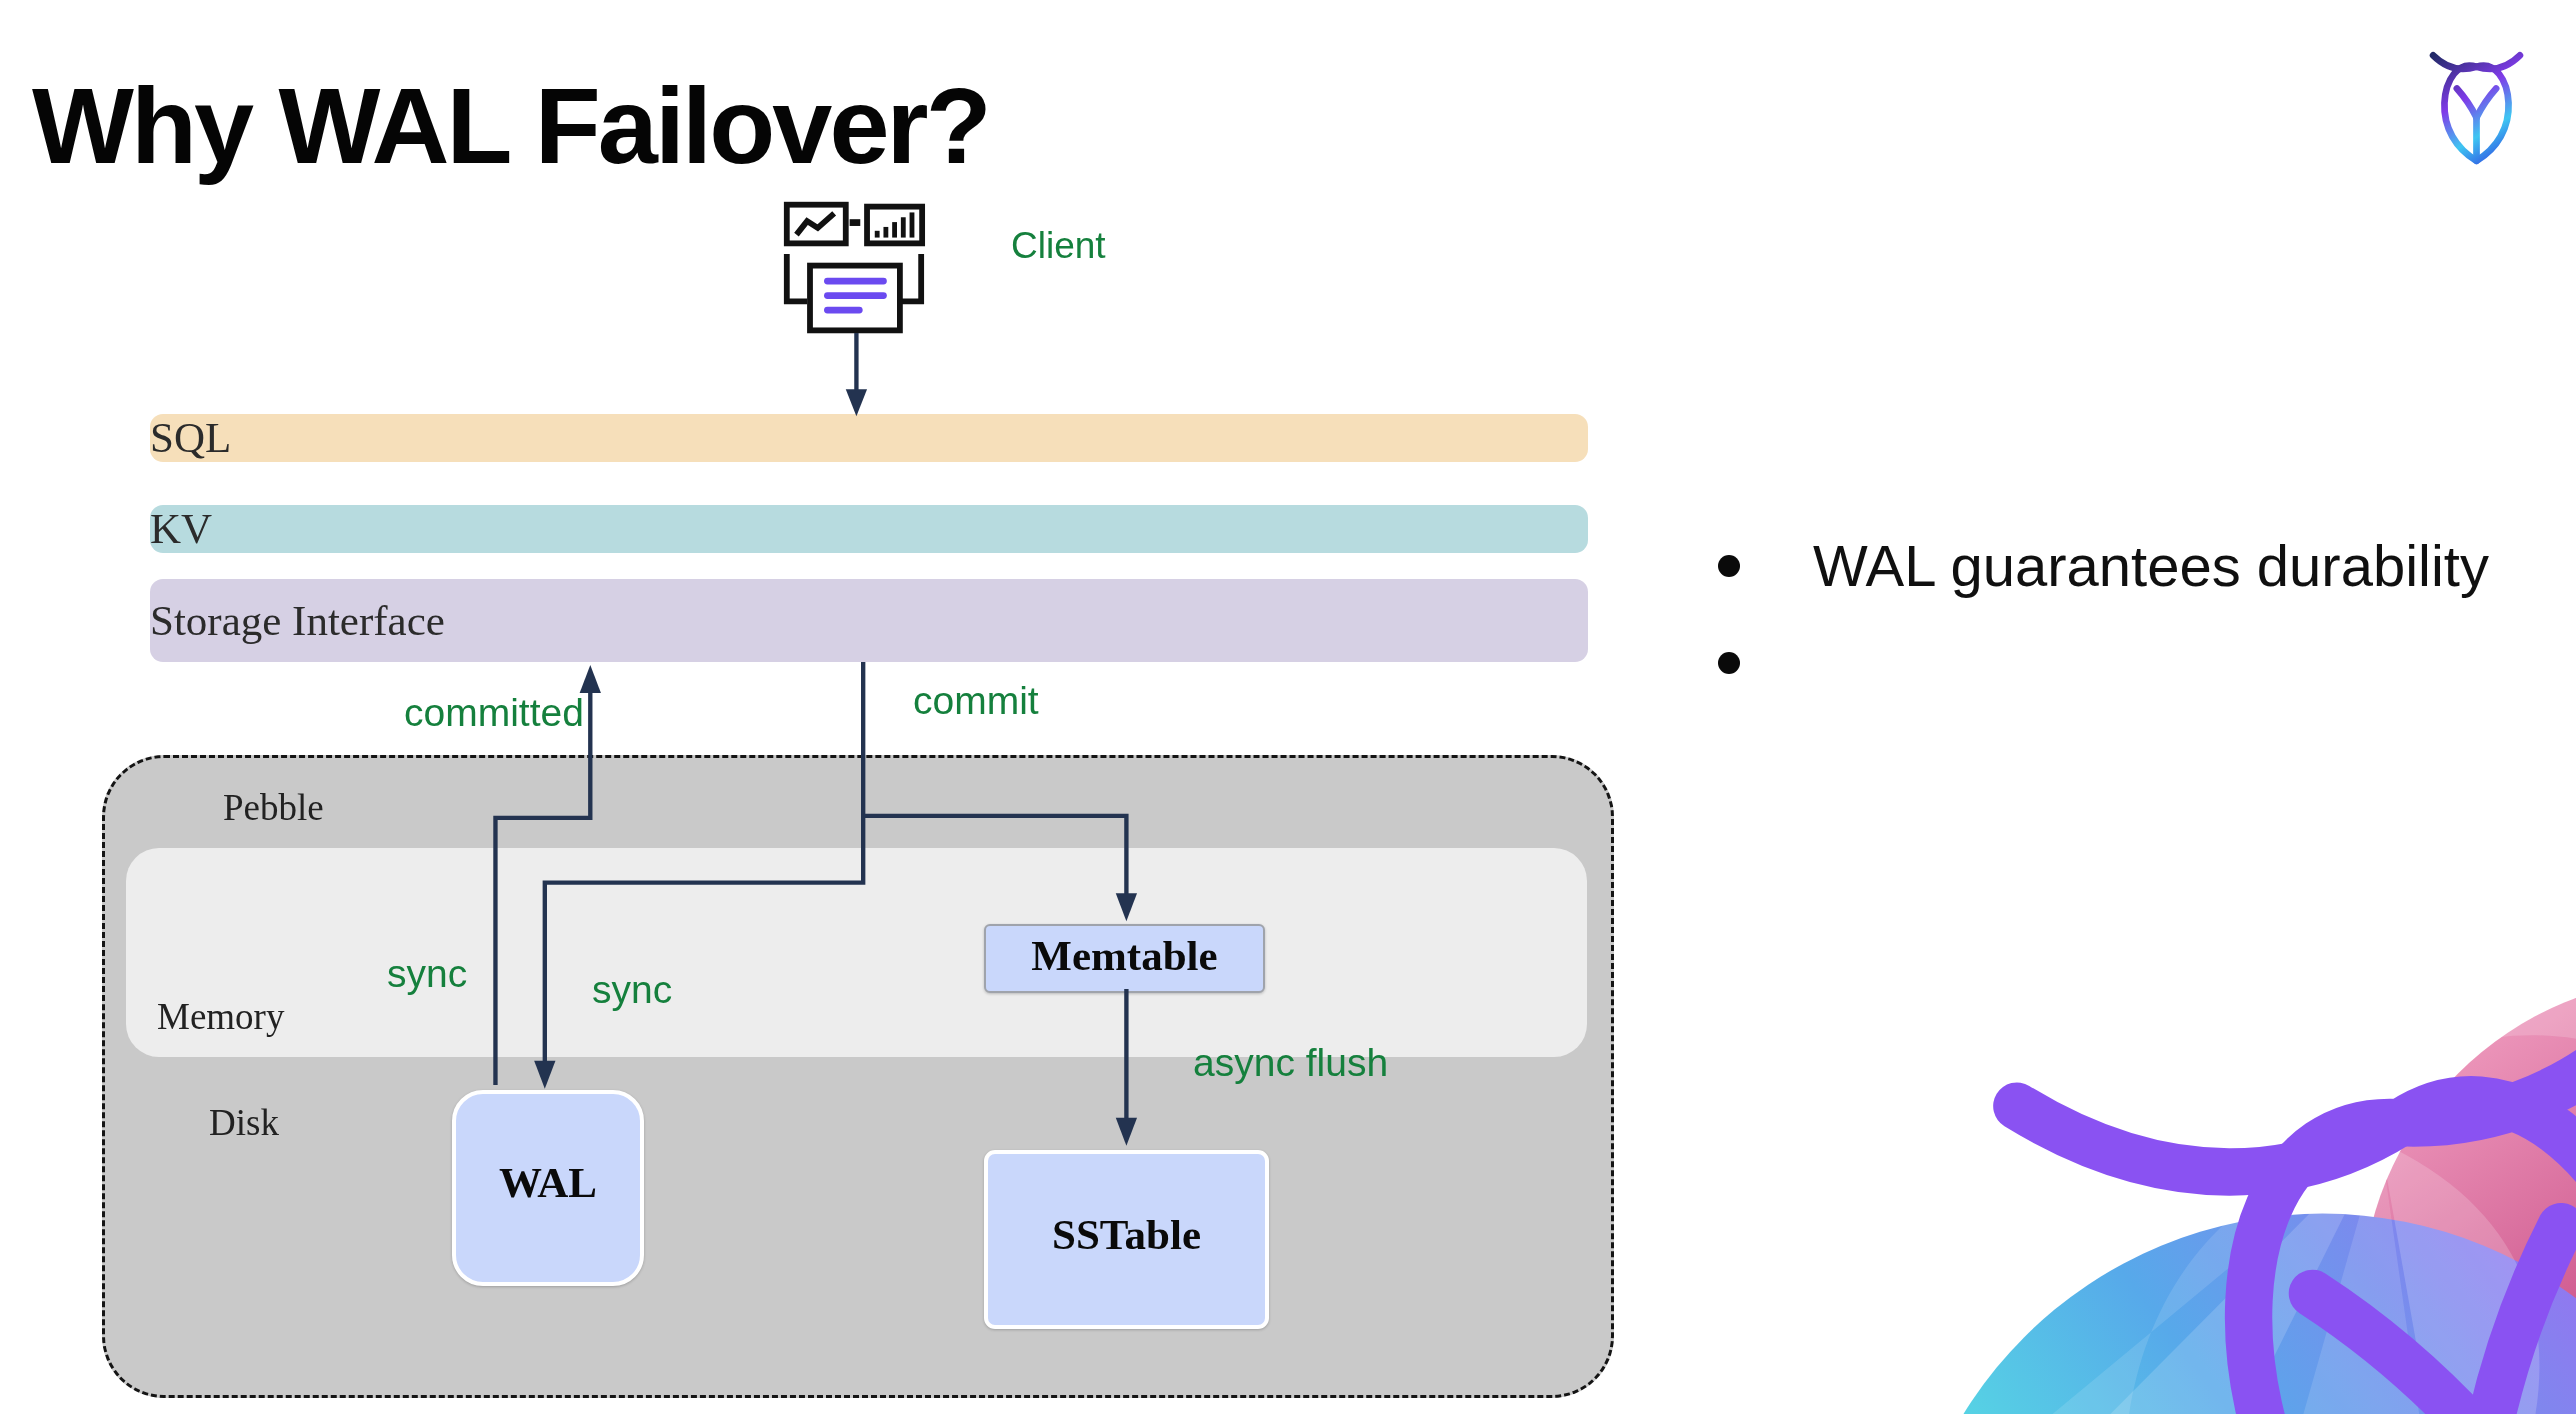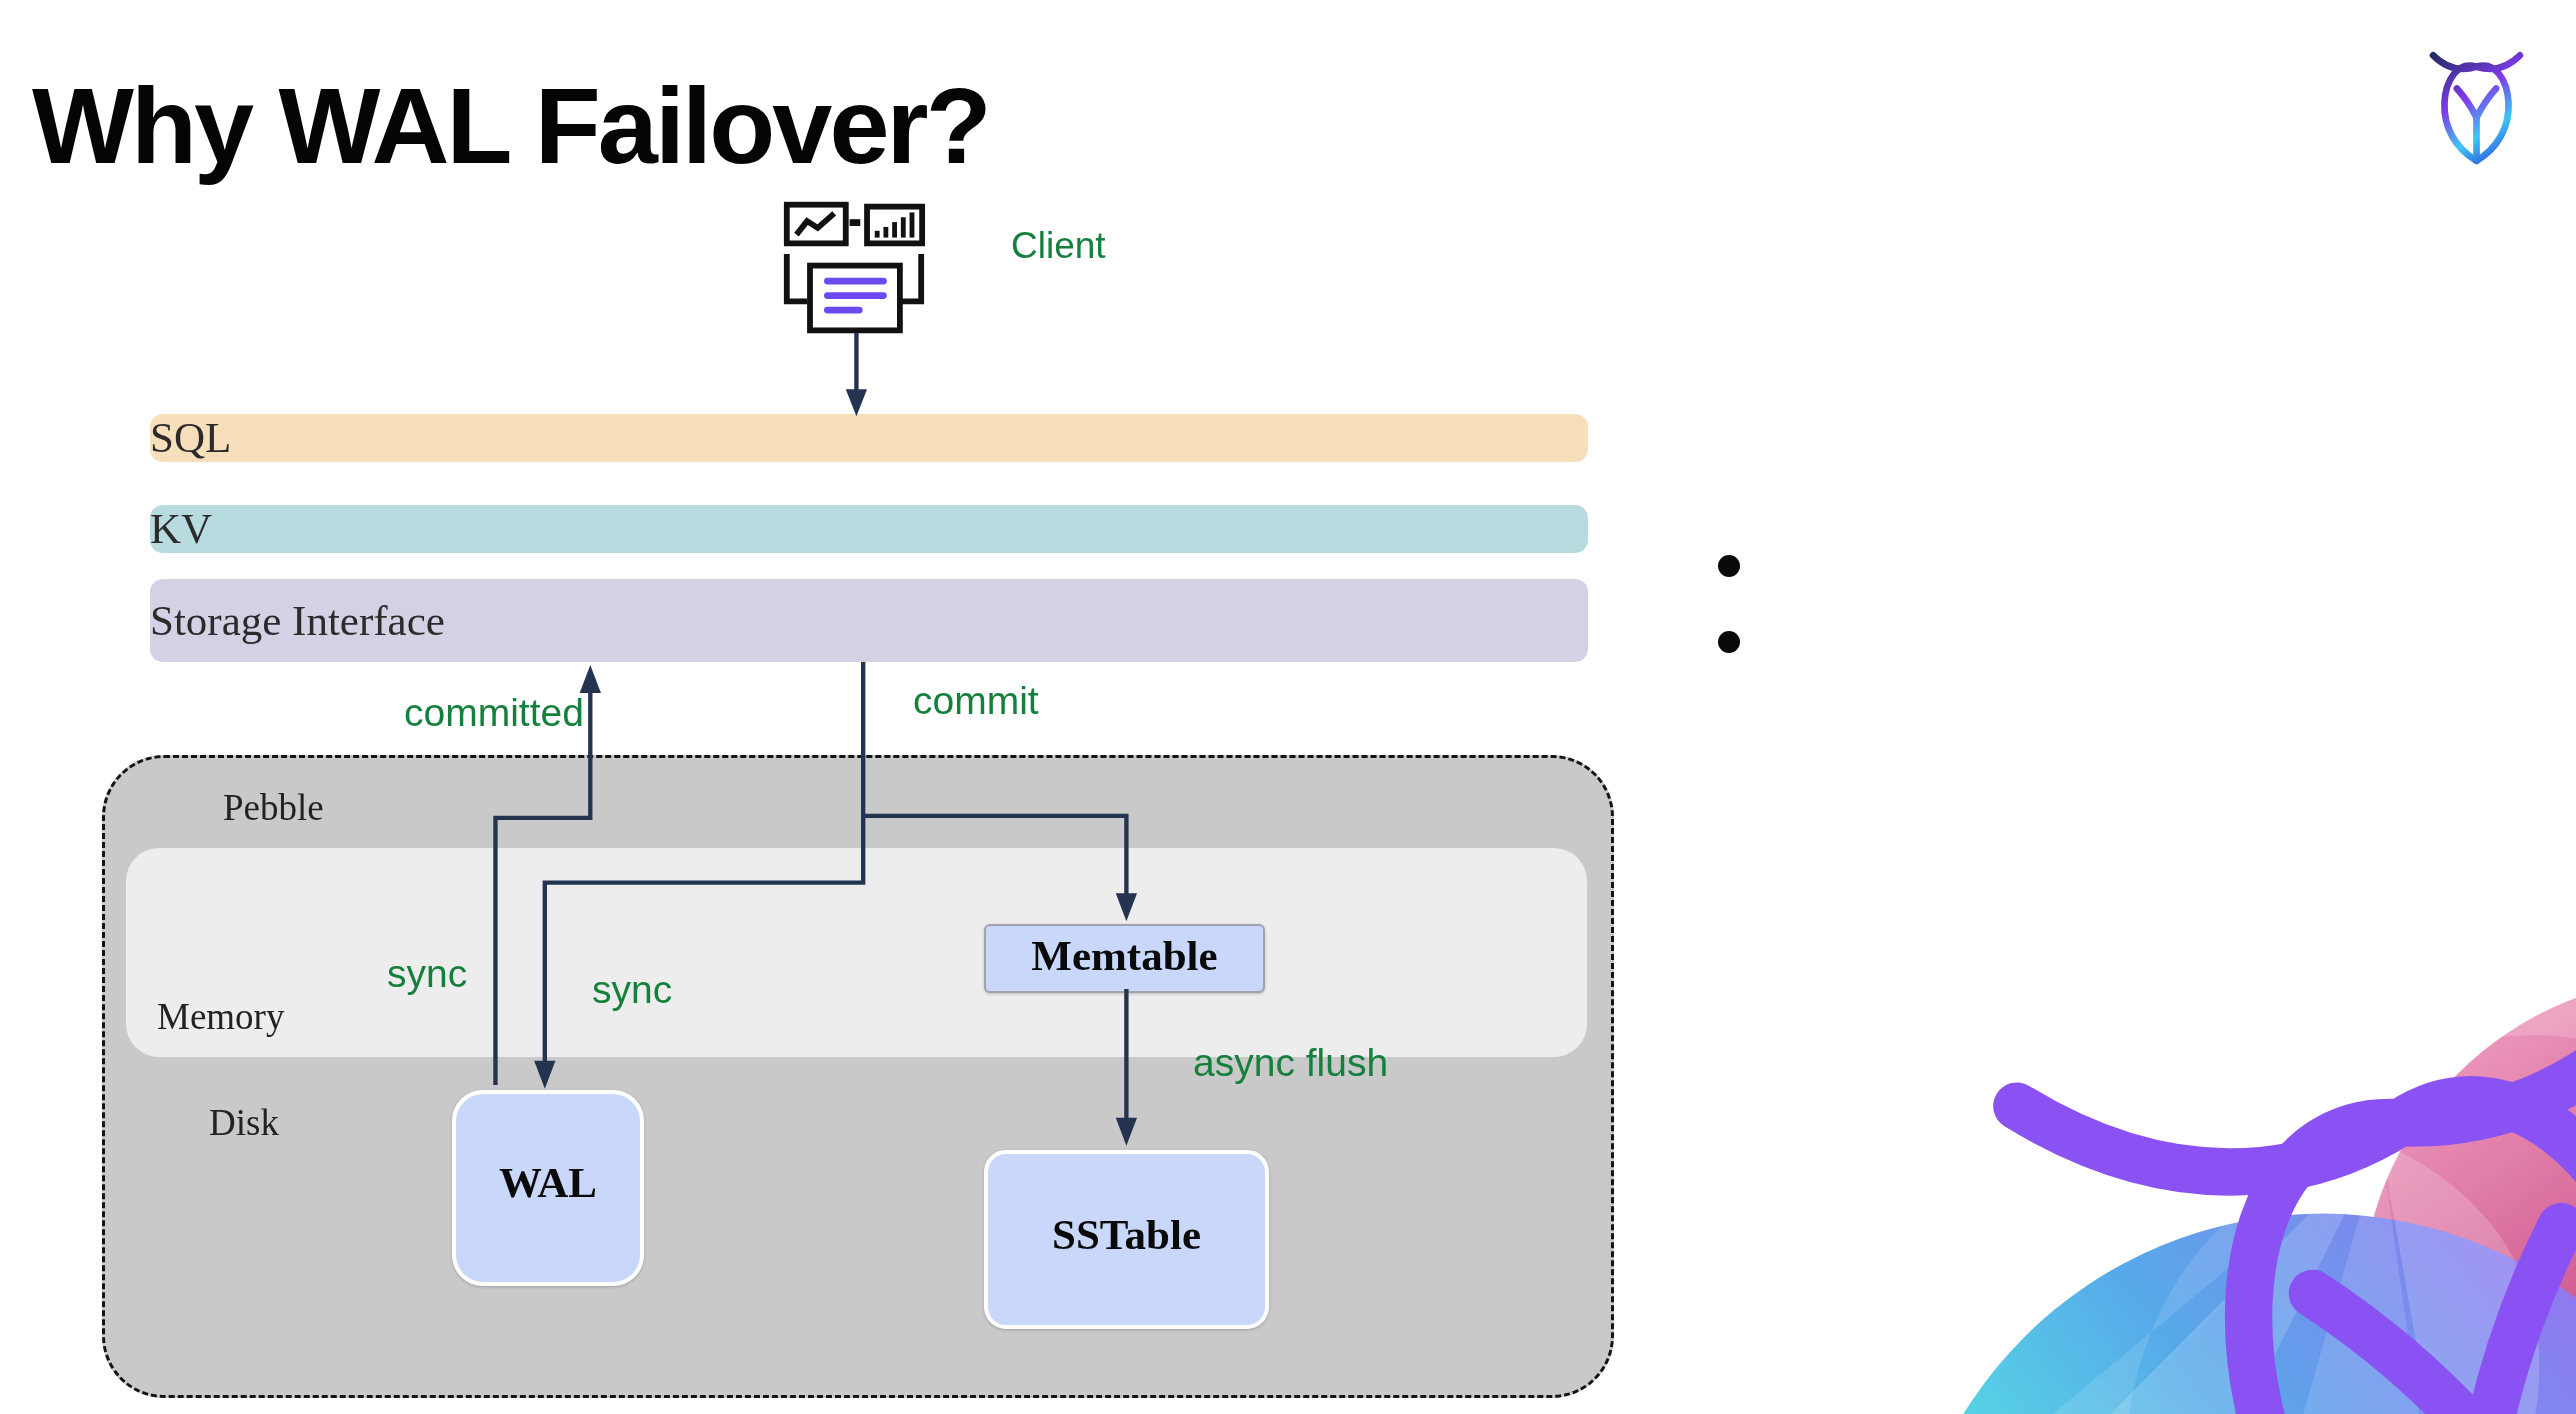--- a/index.html
+++ b/index.html
@@ -31,21 +31,21 @@
   .memory-lbl{left:157px;top:995px;}
   .disk-lbl{left:209px;top:1101px;}
 
   
   .node{background:#c9d7fb;text-align:center;font-family:"Liberation Serif",serif;
         font-weight:bold;color:#0a0a0a;box-shadow:0 1px 2.9px rgba(0,0,0,.22);}
   .node-wal{left:452px;top:1090px;width:184px;height:188px;border-radius:31px;
             border:4.8px solid #ffffff;font-size:43px;line-height:178px;}
   .node-memtable{left:984px;top:924px;width:277px;height:65px;border-radius:6px;
             border:2.9px solid #9fa3ab;font-size:43px;line-height:59px;}
-  .node-sstable{left:984px;top:1150px;width:277px;height:171px;border-radius:22px;
+  .node-sstable{left:984px;top:1150px;width:277px;height:171px;border-radius:11px;
             border:4.8px solid #ffffff;font-size:43px;line-height:162px;}
 
   
   .lbl-committed{left:404px;top:691px;}
   .lbl-commit{left:913px;top:679px;}
   .lbl-sync1{left:387px;top:952px;}
   .lbl-sync2{left:592px;top:968px;}
   .lbl-async{left:1193px;top:1041px;}
 
   
@@ -154,20 +154,21 @@
 
   <div class="abs lbl-sans lbl-committed">committed</div>
   <div class="abs lbl-sans lbl-commit">commit</div>
   <div class="abs lbl-sans lbl-sync1">sync</div>
   <div class="abs lbl-sans lbl-sync2">sync</div>
   <div class="abs lbl-sans lbl-async">async flush</div>
 
   <div class="abs bullets">
     <div class="bullet">
       <span class="dot"></span>
+      <span class="txt">WAL guarantees durability</span>
     </div>
     <div class="bullet">
       <span class="dot"></span>
     </div>
   </div>
 
   <svg class="abs" style="left:1921px;top:929px;" width="655" height="486" viewBox="1985 960 677 502">
     <defs>
       <linearGradient id="gPink" x1="2560" y1="1020" x2="2900" y2="1500" gradientUnits="userSpaceOnUse">
         <stop offset="0" stop-color="#f09ec0"></stop>

